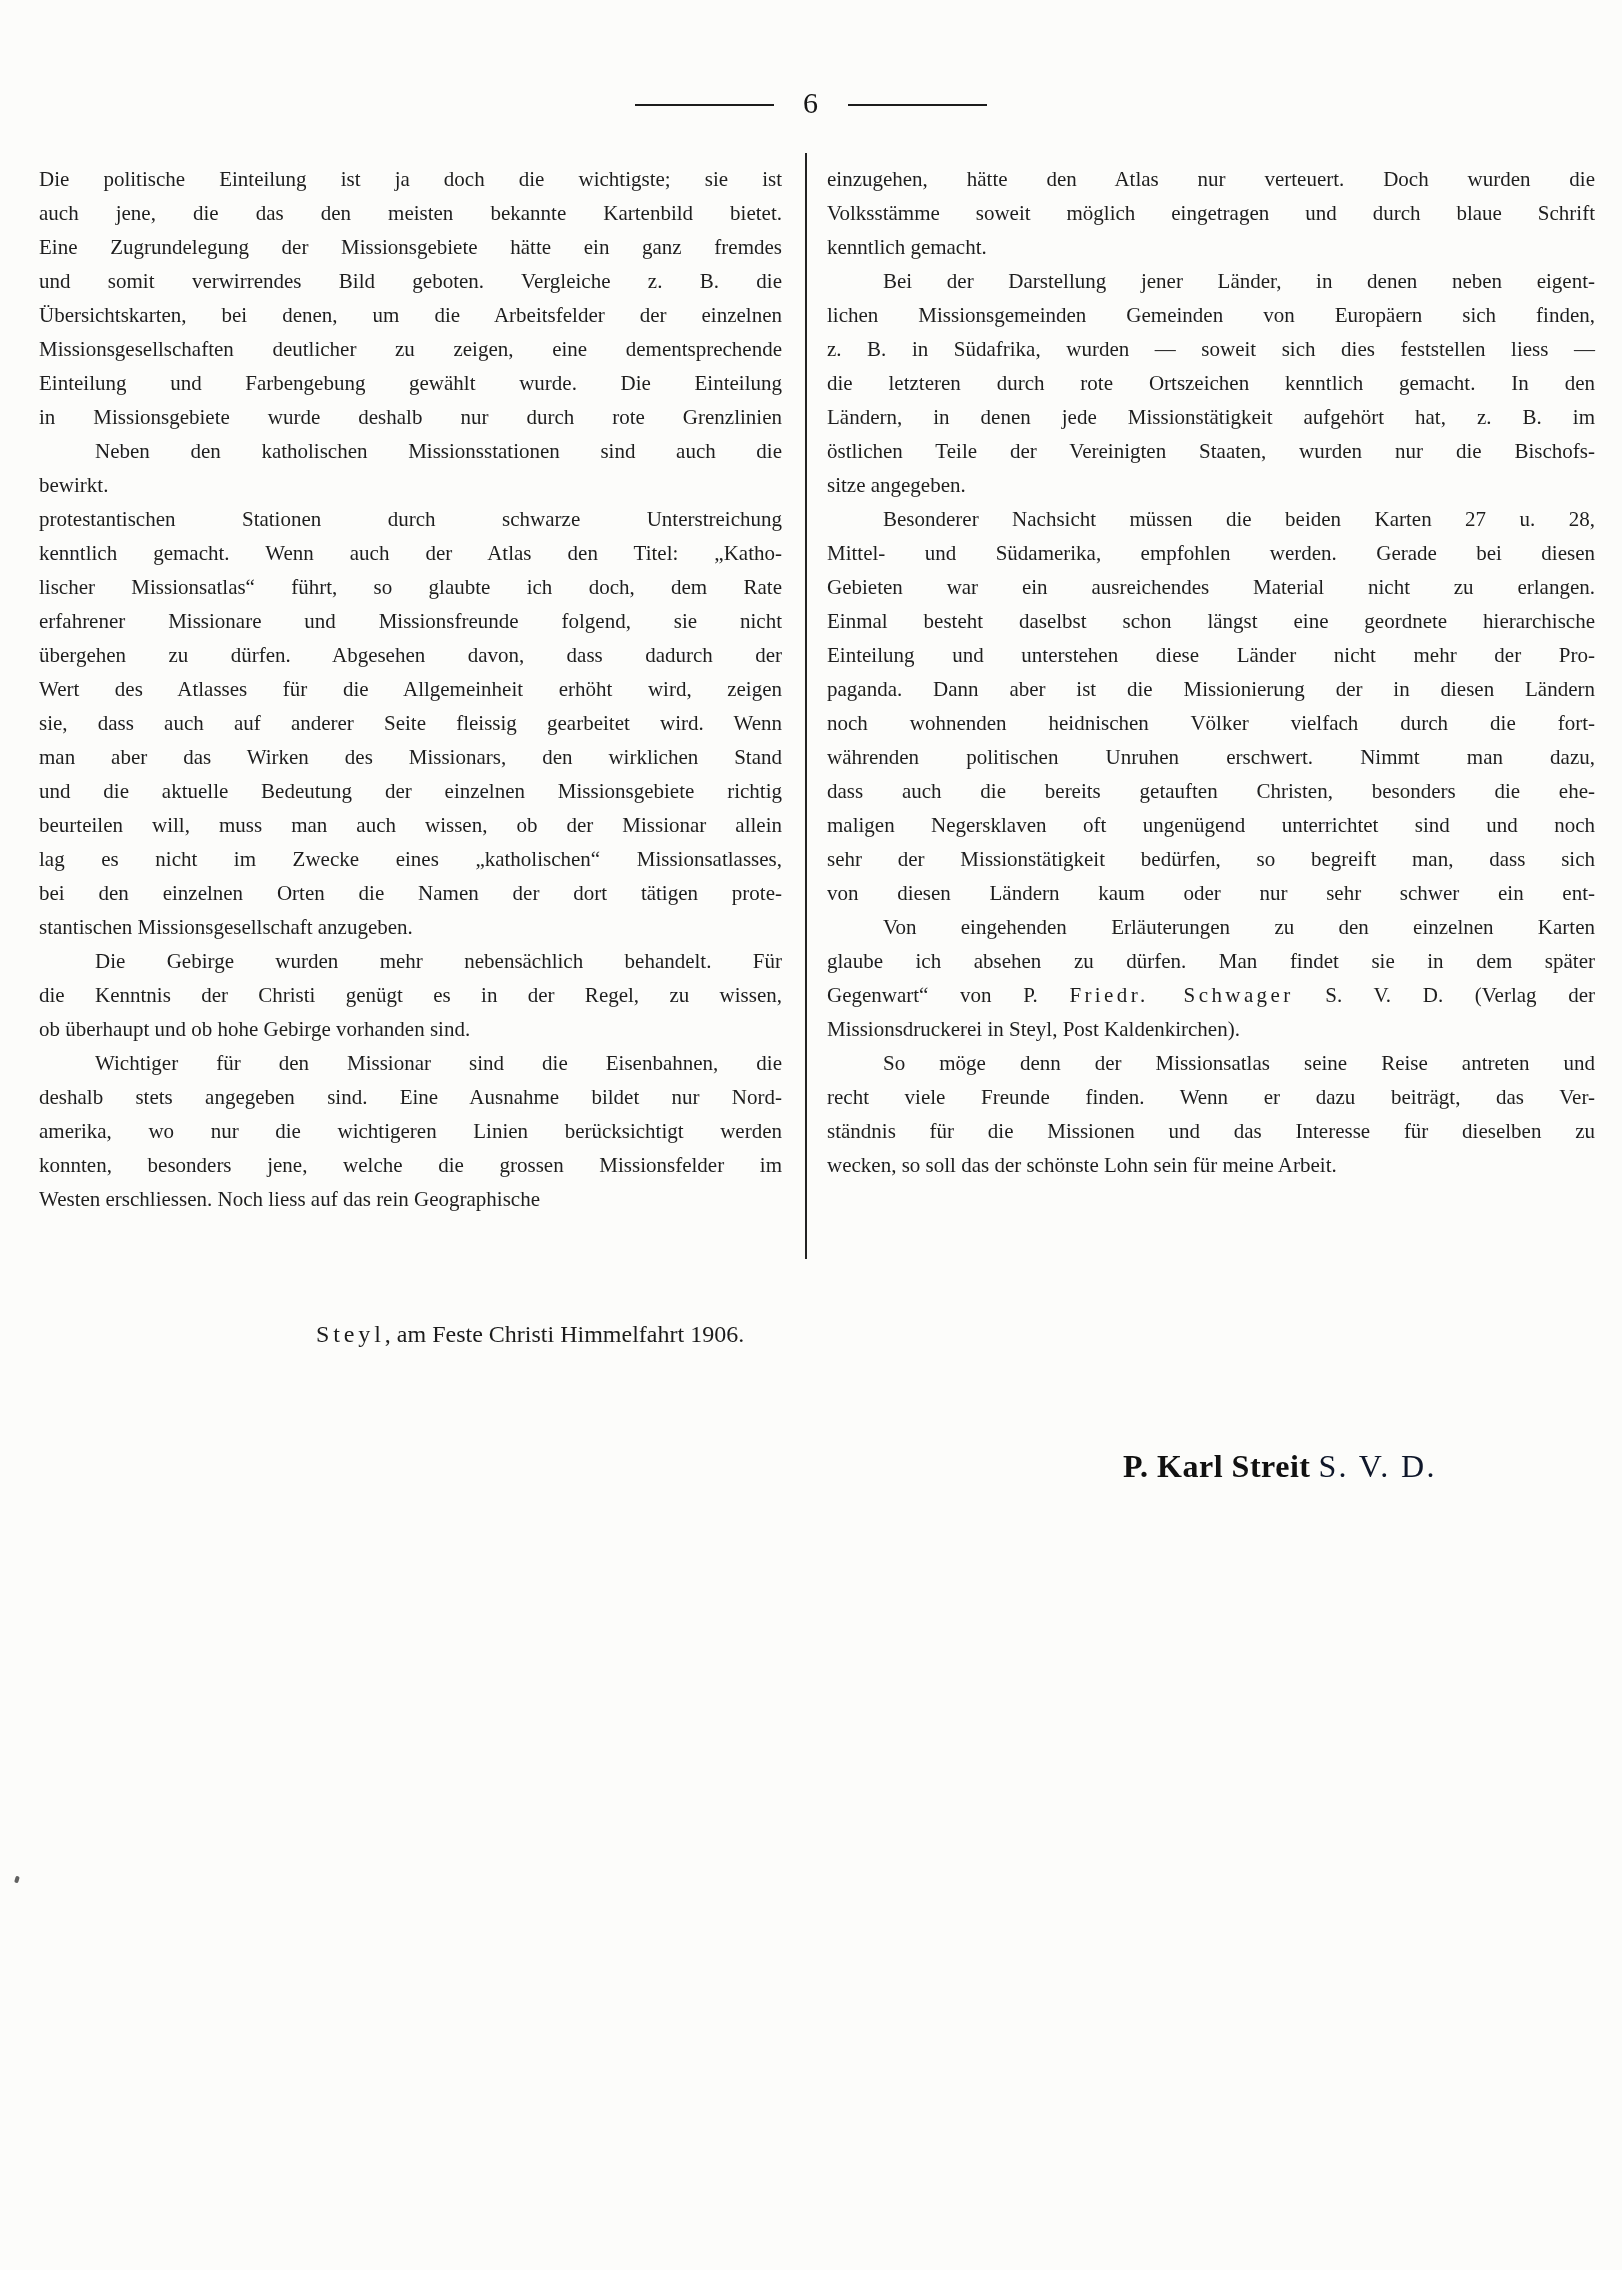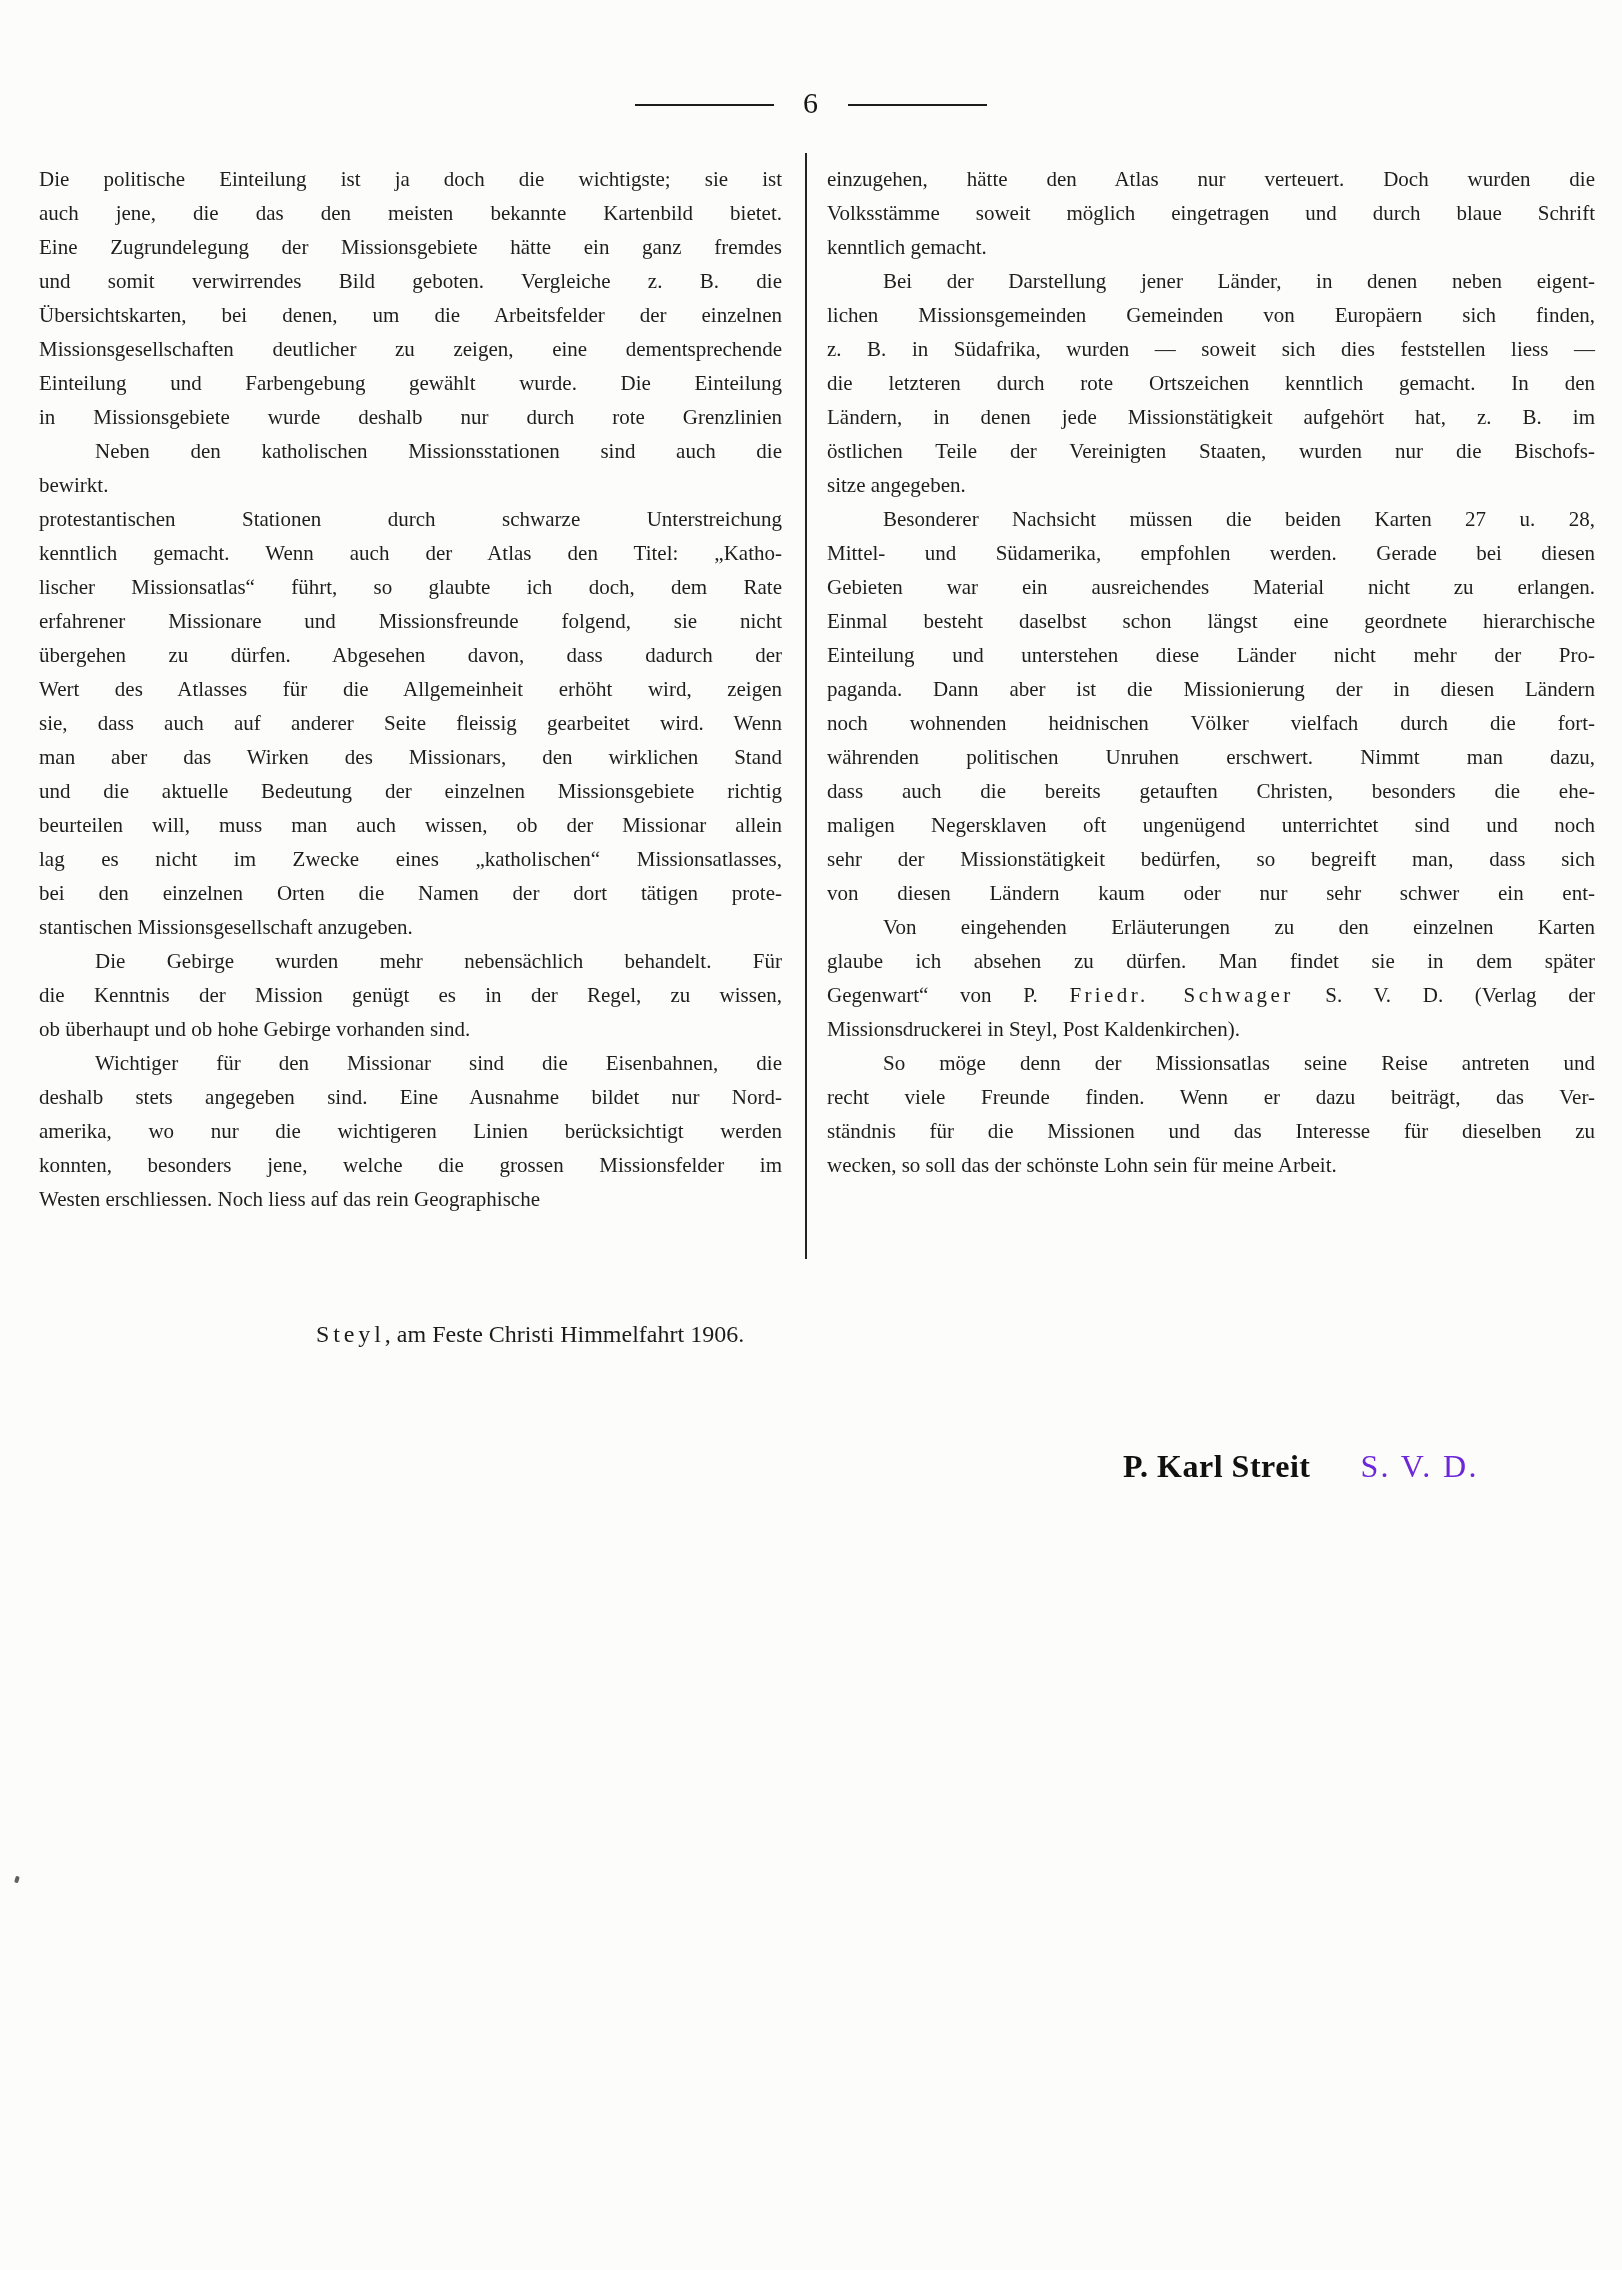--- a/index.html
+++ b/index.html
@@ -70,21 +70,21 @@
   }
   #dateline .place { letter-spacing: 3.9px; text-align: right; }
   
   #signature {
     position: absolute;
     left: 1123px; top: 1448px;
     font-size: 32px;
     white-space: nowrap;
   }
   #signature .sig-name { font-weight: bold; letter-spacing: 0.5px; color:#111; }
-  #signature .sig-suffix { font-weight: normal; letter-spacing: 2.4px; color:#6d28d9;margin-left:42px; }
+  #signature .sig-suffix { font-weight: normal; letter-spacing: 2.4px; color:#0f172a; }
   
   #speck {
     position: absolute;
     left: 15.4px; top: 1876px;
     width: 3.9px; height: 6.8px;
     background: #3a3a3a;
     border-radius: 1.9px;
     transform: rotate(18deg);
     opacity: 0.8;
   }
@@ -118,21 +118,21 @@
       <div class="line">übergehen zu dürfen.  Abgesehen davon, dass dadurch der</div>
       <div class="line">Wert des Atlasses für die Allgemeinheit erhöht wird, zeigen</div>
       <div class="line">sie, dass auch auf anderer Seite fleissig gearbeitet wird. Wenn</div>
       <div class="line">man aber das Wirken des Missionars, den wirklichen Stand</div>
       <div class="line">und die aktuelle Bedeutung der einzelnen Missionsgebiete richtig</div>
       <div class="line">beurteilen will, muss man auch wissen, ob der Missionar allein</div>
       <div class="line">lag es nicht im Zwecke eines „katholischen“ Missionsatlasses,</div>
       <div class="line">bei den einzelnen Orten die Namen der dort tätigen prote-</div>
       <div class="line endline">stantischen Missionsgesellschaft anzugeben.</div>
       <div class="line indent">Die Gebirge wurden mehr nebensächlich behandelt.  Für</div>
-      <div class="line">die Kenntnis der Mission genügt es in der Regel, zu wissen,</div>
+      <div class="line">die Kenntnis der Christi genügt es in der Regel, zu wissen,</div>
       <div class="line endline">ob überhaupt und ob hohe Gebirge vorhanden sind.</div>
       <div class="line indent">Wichtiger für den Missionar sind die Eisenbahnen, die</div>
       <div class="line">deshalb stets angegeben sind.  Eine Ausnahme bildet nur Nord-</div>
       <div class="line">amerika, wo nur die wichtigeren Linien berücksichtigt werden</div>
       <div class="line">konnten, besonders jene, welche die grossen Missionsfelder im</div>
       <div class="line endline">Westen erschliessen.  Noch liess auf das rein Geographische</div>
     </div>
 
   <div id="divider"></div>
 

